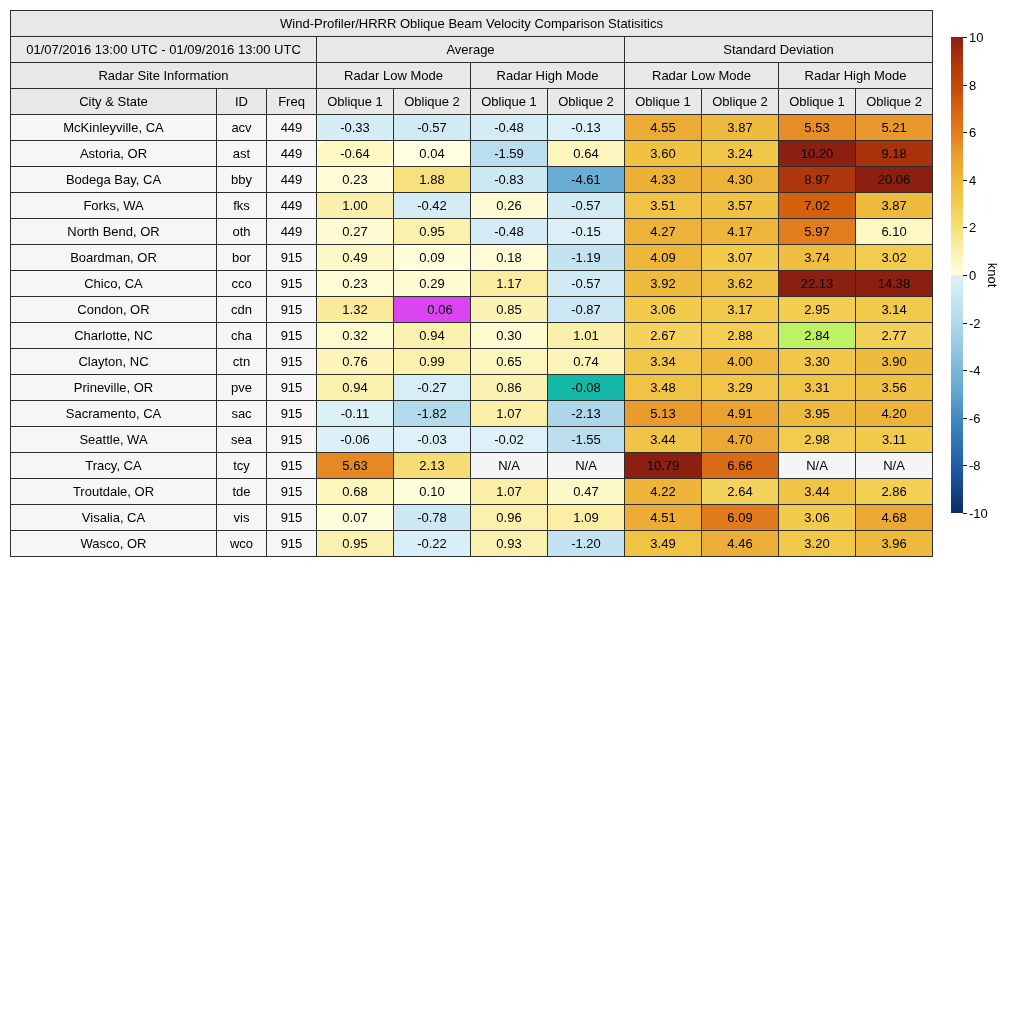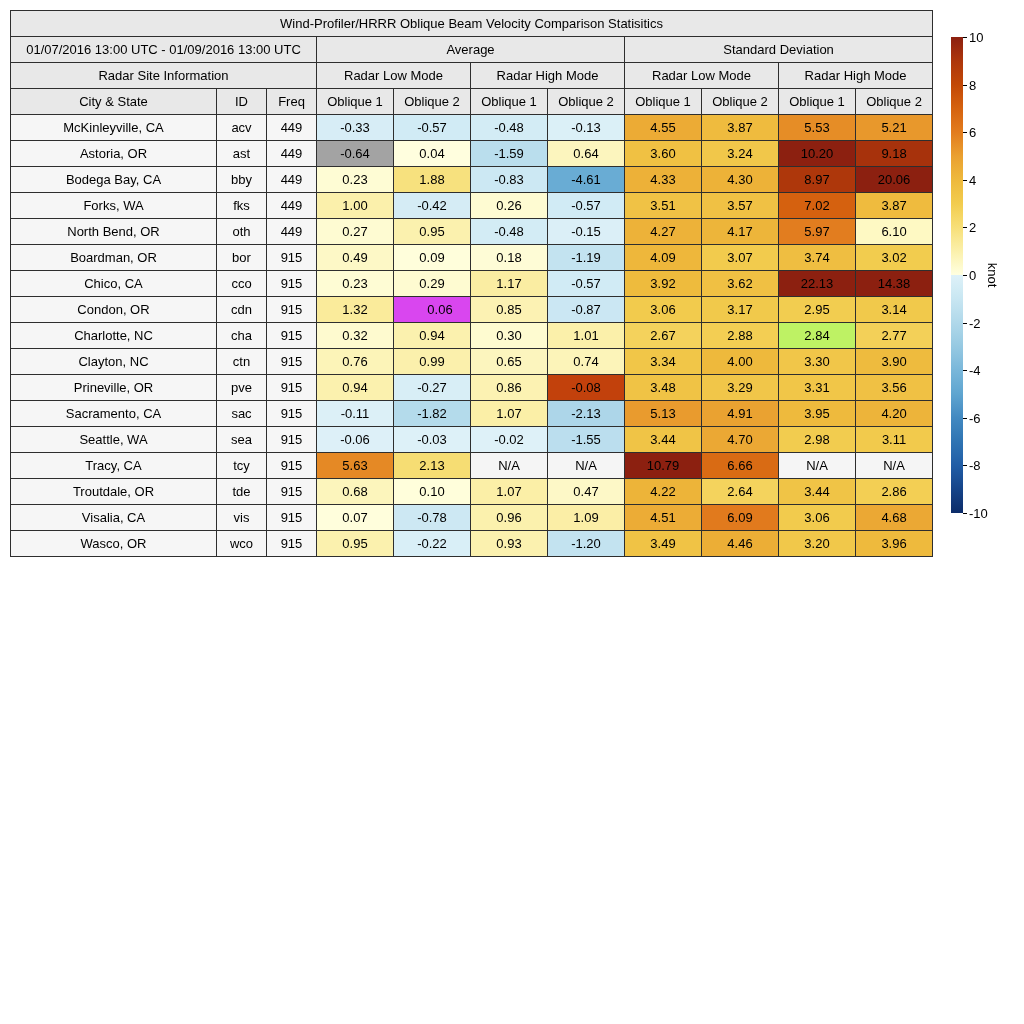--- a/index.html
+++ b/index.html
@@ -131,21 +131,21 @@
           <td style="background: rgb(219, 240, 247);">-0.13</td>
           <td style="background: rgb(236, 171, 53);">4.55</td>
           <td style="background: rgb(239, 187, 62);">3.87</td>
           <td style="background: rgb(230, 141, 38);">5.53</td>
           <td style="background: rgb(232, 152, 44);">5.21</td>
         </tr>
         <tr>
           <td class="info">Astoria, OR</td>
           <td class="info">ast</td>
           <td class="info">449</td>
-          <td style="background: #a3a3a3;">-0.64</td>
+          <td style="background: #fef9c3; border-radius: 10px;">-0.64</td>
           <td style="background: rgb(255, 254, 222);">0.04</td>
           <td style="background: rgb(186, 222, 237);">-1.59</td>
           <td style="background: rgb(252, 245, 190);">0.64</td>
           <td style="background: rgb(240, 193, 67);">3.60</td>
           <td style="background: rgb(241, 199, 74);">3.24</td>
           <td style="background: rgb(140, 32, 16);">10.20</td>
           <td style="background: rgb(167, 50, 12);">9.18</td>
         </tr>
         <tr>
           <td class="info">Bodega Bay, CA</td>
@@ -251,21 +251,21 @@
           <td style="background: rgb(241, 198, 73);">3.30</td>
           <td style="background: rgb(238, 187, 62);">3.90</td>
         </tr>
         <tr>
           <td class="info">Prineville, OR</td>
           <td class="info">pve</td>
           <td class="info">915</td>
           <td style="background: rgb(251, 241, 174);">0.94</td>
           <td style="background: rgb(216, 238, 246);">-0.27</td>
           <td style="background: rgb(252, 242, 178);">0.86</td>
-          <td style="background: #c2410c; margin-left: 44px;">-0.08</td>
+          <td style="background: #14b8a6; margin-left: 44px;">-0.08</td>
           <td style="background: rgb(240, 195, 69);">3.48</td>
           <td style="background: rgb(241, 198, 73);">3.29</td>
           <td style="background: rgb(241, 198, 72);">3.31</td>
           <td style="background: rgb(240, 193, 68);">3.56</td>
         </tr>
         <tr>
           <td class="info">Sacramento, CA</td>
           <td class="info">sac</td>
           <td class="info">915</td>
           <td style="background: rgb(220, 240, 247);">-0.11</td>

